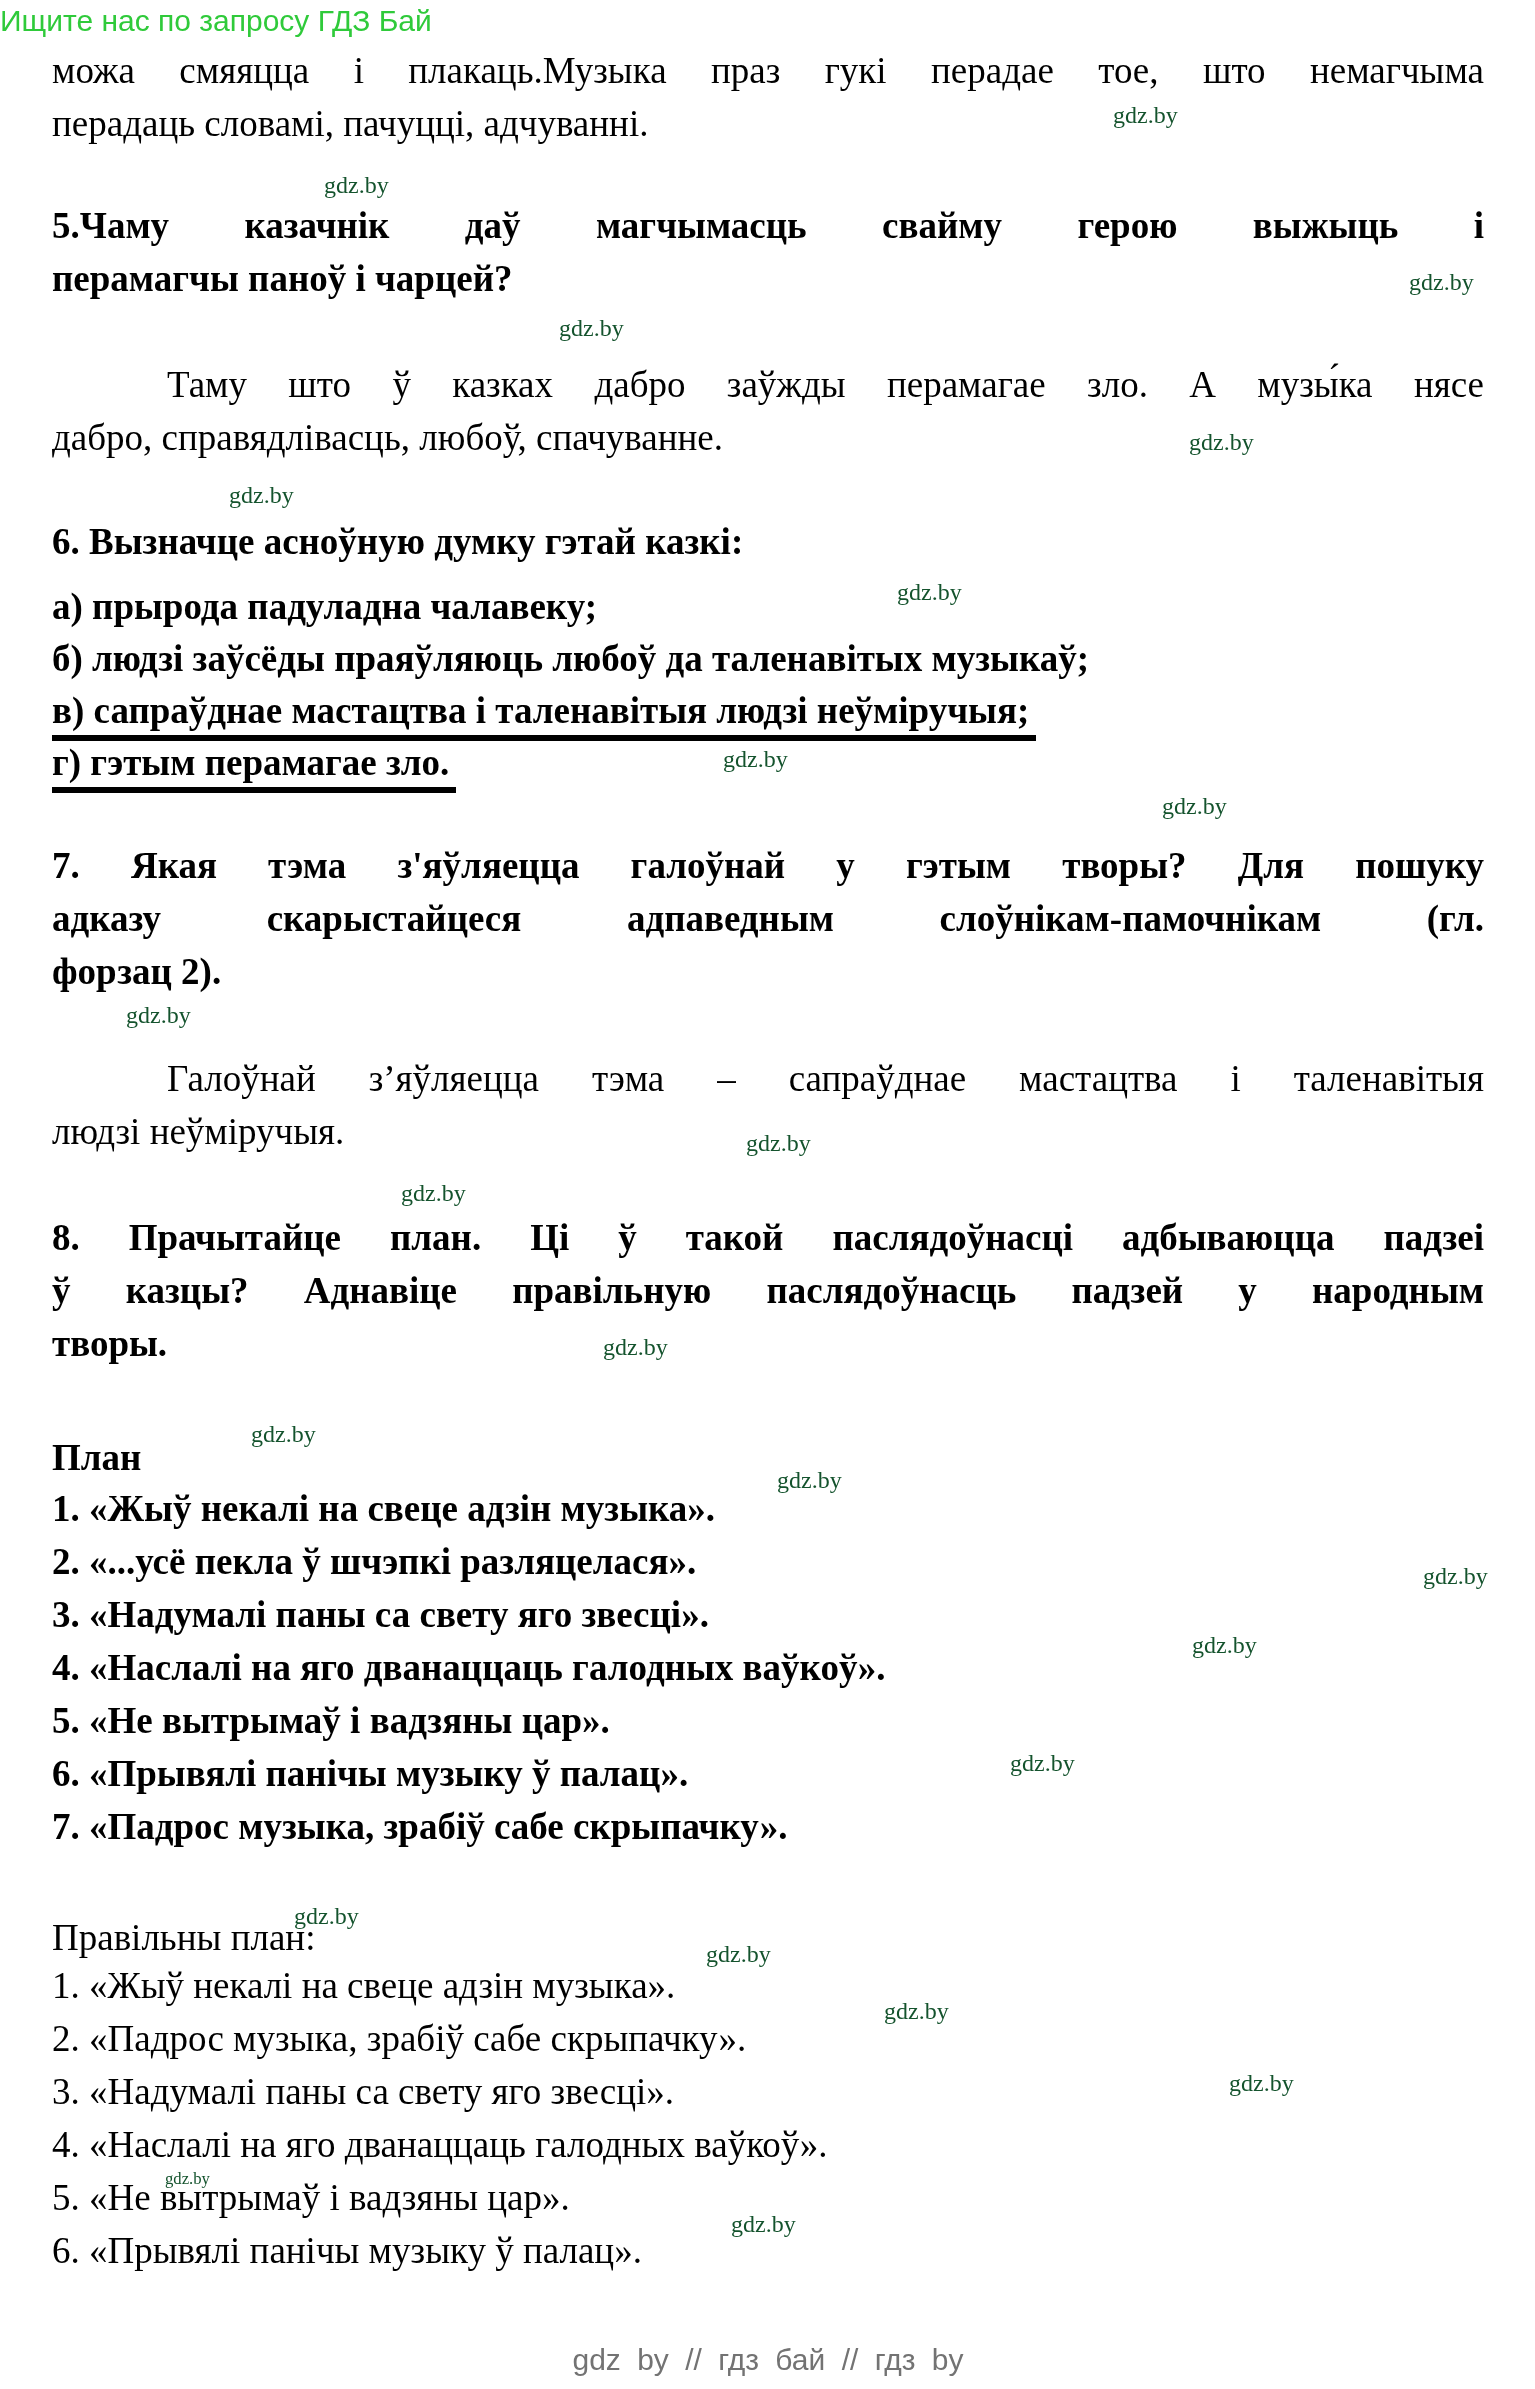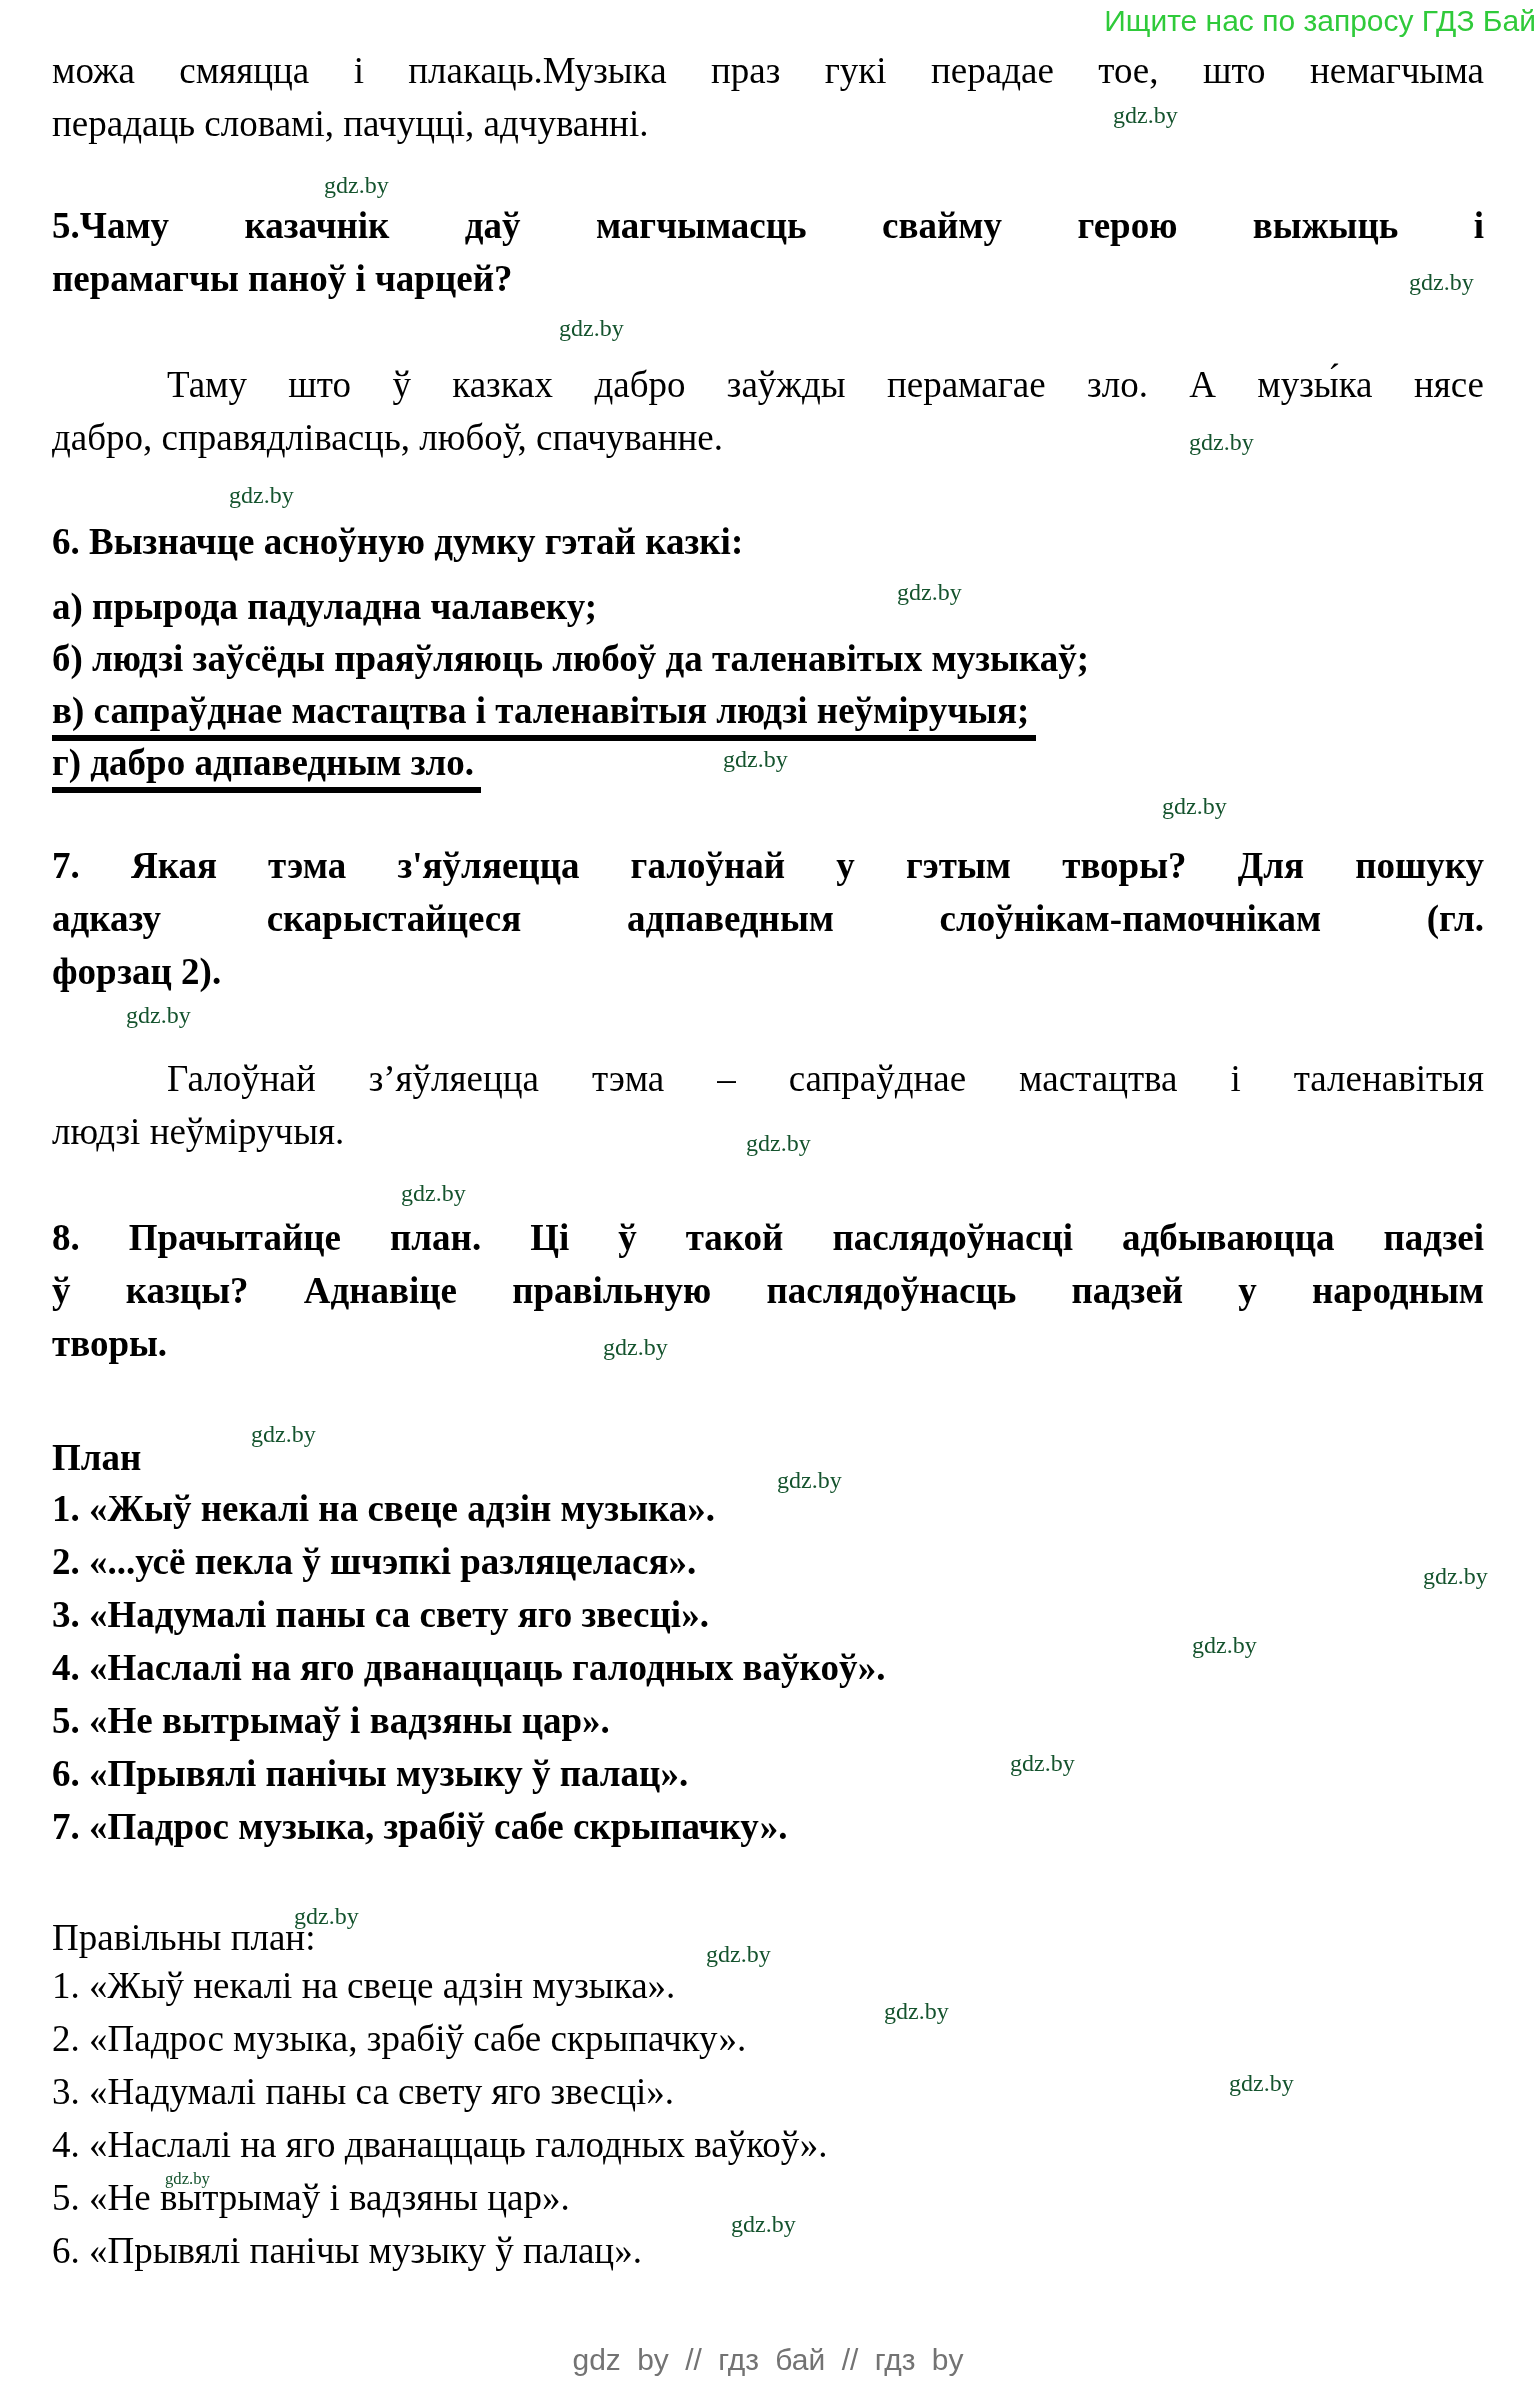--- a/index.html
+++ b/index.html
@@ -1,21 +1,21 @@
 <!DOCTYPE html>
 <html style="font-size:12.7px"><head>
 <meta charset="utf-8">
 <style>
   html,body{margin:0;padding:0;background:#ffffff;}
   #page{
     position:relative;width:1536px;height:2389px;background:#ffffff;overflow:hidden;
     font-family:"Liberation Serif","DejaVu Serif",serif;color:#000;
   }
   .banner{
-    position:absolute;top:1.6px;left:0;width:100%;text-align:right;
+    position:absolute;top:1.6px;left:0;width:100%;text-align:left;
     font-family:"Liberation Sans","DejaVu Sans",sans-serif;font-size:30px;line-height:38px;
     color:#2fca3a;font-weight:500;
   }
   .block{position:absolute;left:52px;right:52px;font-size:37px;line-height:53px;}
   .bold{font-weight:bold;}
   .jl{text-align:justify;text-align-last:justify;}
   .indent{text-indent:115px;}
   .opts{margin-top:12.7px;}
   .opt{line-height:52px;white-space:nowrap;}
   .ul{border-bottom:6.4px solid #000;padding-bottom:4px;padding-right:6.4px;}
@@ -51,21 +51,21 @@
       <div class="jl indent">Таму што ў казках дабро заўжды перамагае зло. А музы́ка нясе</div>
       <div>дабро, справядлівасць, любоў, спачуванне.</div>
     </div>
 
   <div class="block bold" style="top:515px">
     <div>6. Вызначце асноўную думку гэтай казкі:</div>
     <div class="opts">
         <div class="opt"><span>а) прырода падуладна чалавеку;</span></div>
         <div class="opt"><span>б) людзі заўсёды праяўляюць любоў да таленавітых музыкаў;</span></div>
         <div class="opt"><span class="ul">в) сапраўднае мастацтва і таленавітыя людзі неўміручыя;</span></div>
-        <div class="opt"><span class="ul">г) дабро адпаведным зло.</span></div>
+        <div class="opt"><span class="ul">г) гэтым перамагае зло.</span></div>
       </div>
   </div>
 
   <div class="block bold" style="top:839px">
       <div class="jl">7. Якая тэма з'яўляецца галоўнай у гэтым творы? Для пошуку</div>
       <div class="jl">адказу скарыстайцеся адпаведным слоўнікам-памочнікам (гл.</div>
       <div>форзац 2).</div>
     </div>
 
   <div class="block" style="top:1052px">

